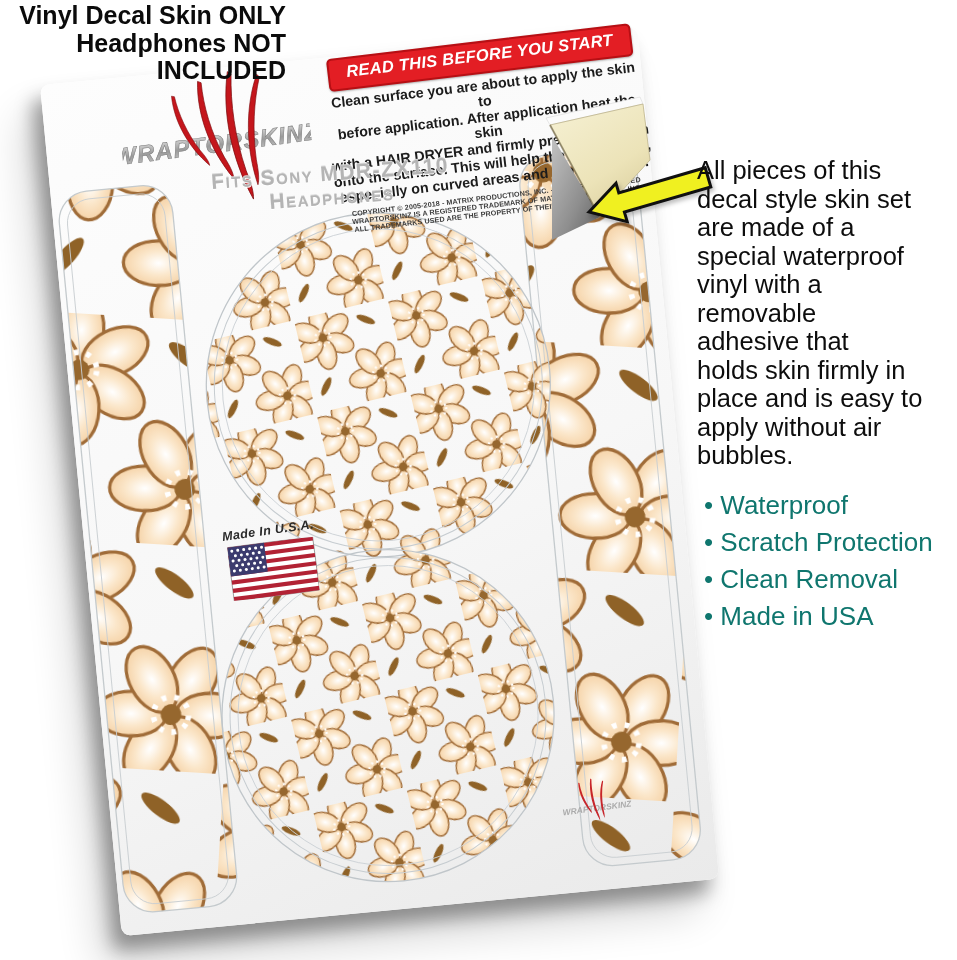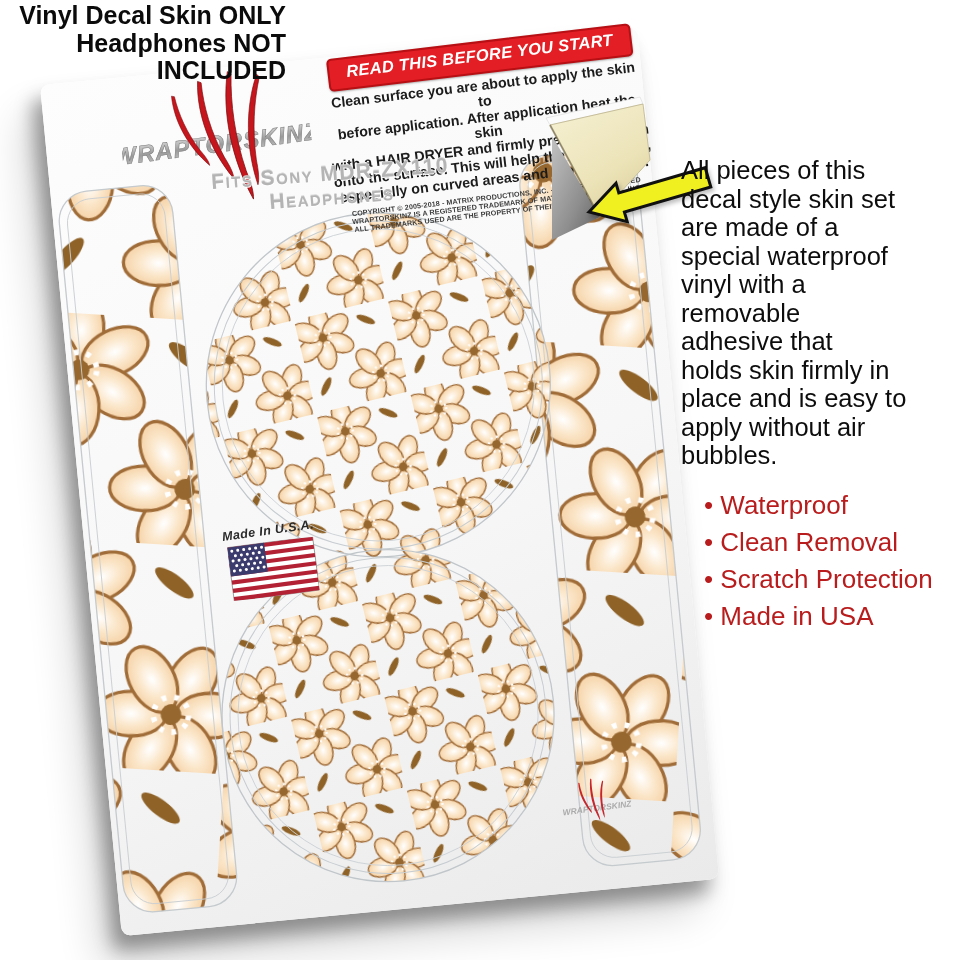--- a/index.html
+++ b/index.html
@@ -64,26 +64,26 @@
 
   
   .mini-logo{position:absolute;left:443px;top:740px;width:84px;height:58px;transform:rotate(-2deg);opacity:.92;}
 
   
   .peel{position:absolute;left:540px;top:88px;}
   .arrow{position:absolute;left:573px;top:148px;filter:drop-shadow(2px 3px 2px rgba(0,0,0,.25));}
 
   
   .annotation{
-    position:absolute;left:681px;top:156px;width:258px;
+    position:absolute;left:697px;top:156px;width:258px;
     font-size:25.5px;line-height:28.5px;font-weight:500;color:#0d0d0d;
   }
   .bullets{position:absolute;left:704px;top:487px;width:250px;}
   .bullet{
-    font-size:26px;line-height:37px;font-weight:500;color:#b91c1c;
+    font-size:26px;line-height:37px;font-weight:500;color:#0f766e;
   }
   .bullet::before{content:"• ";}
 </style>
 </head>
 <body>
 
 <div class="sheet">
 
   <svg class="sheet-svg" width="600" height="855" viewBox="0 0 600 855">
     <defs>
@@ -264,16 +264,16 @@
 vinyl with a
 removable
 adhesive that
 holds skin firmly in
 place and is easy to
 apply without air
 bubbles.</div>
 
 <div class="bullets">
   <div class="bullet">Waterproof</div>
+  <div class="bullet">Scratch Protection</div>
   <div class="bullet">Clean Removal</div>
-  <div class="bullet">Scratch Protection</div>
   <div class="bullet">Made in USA</div>
 </div>
 
 </body></html>

